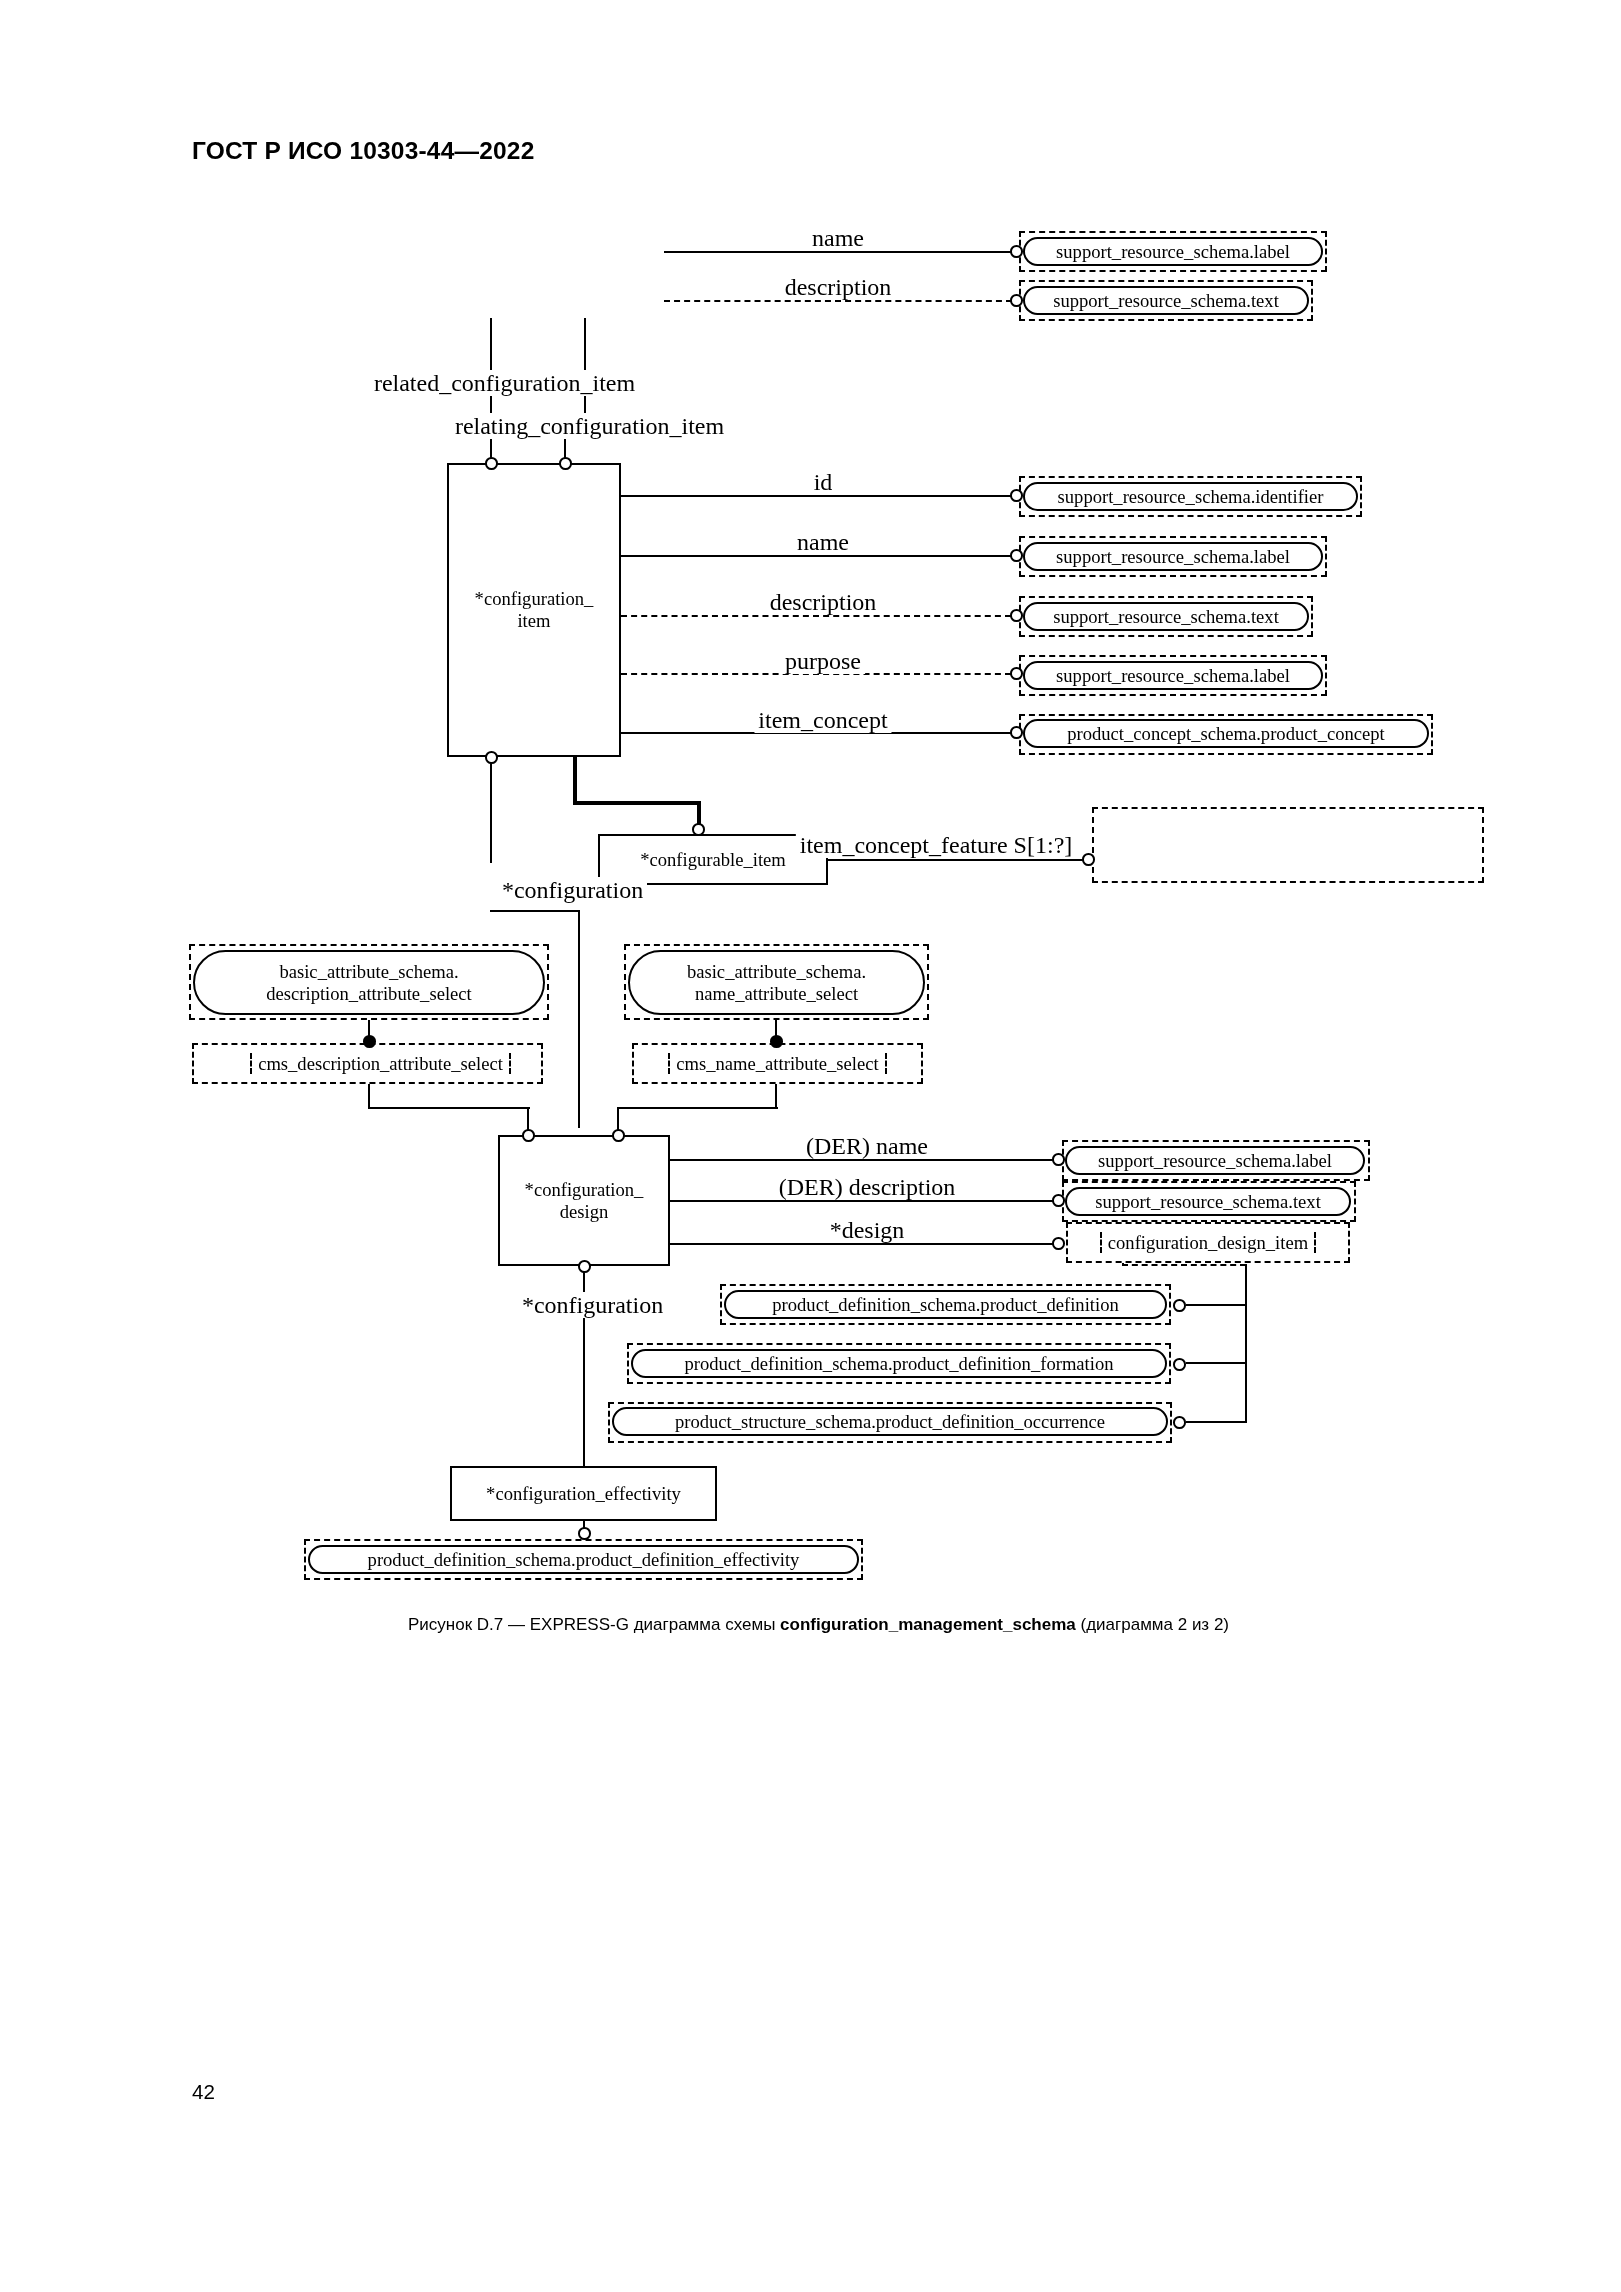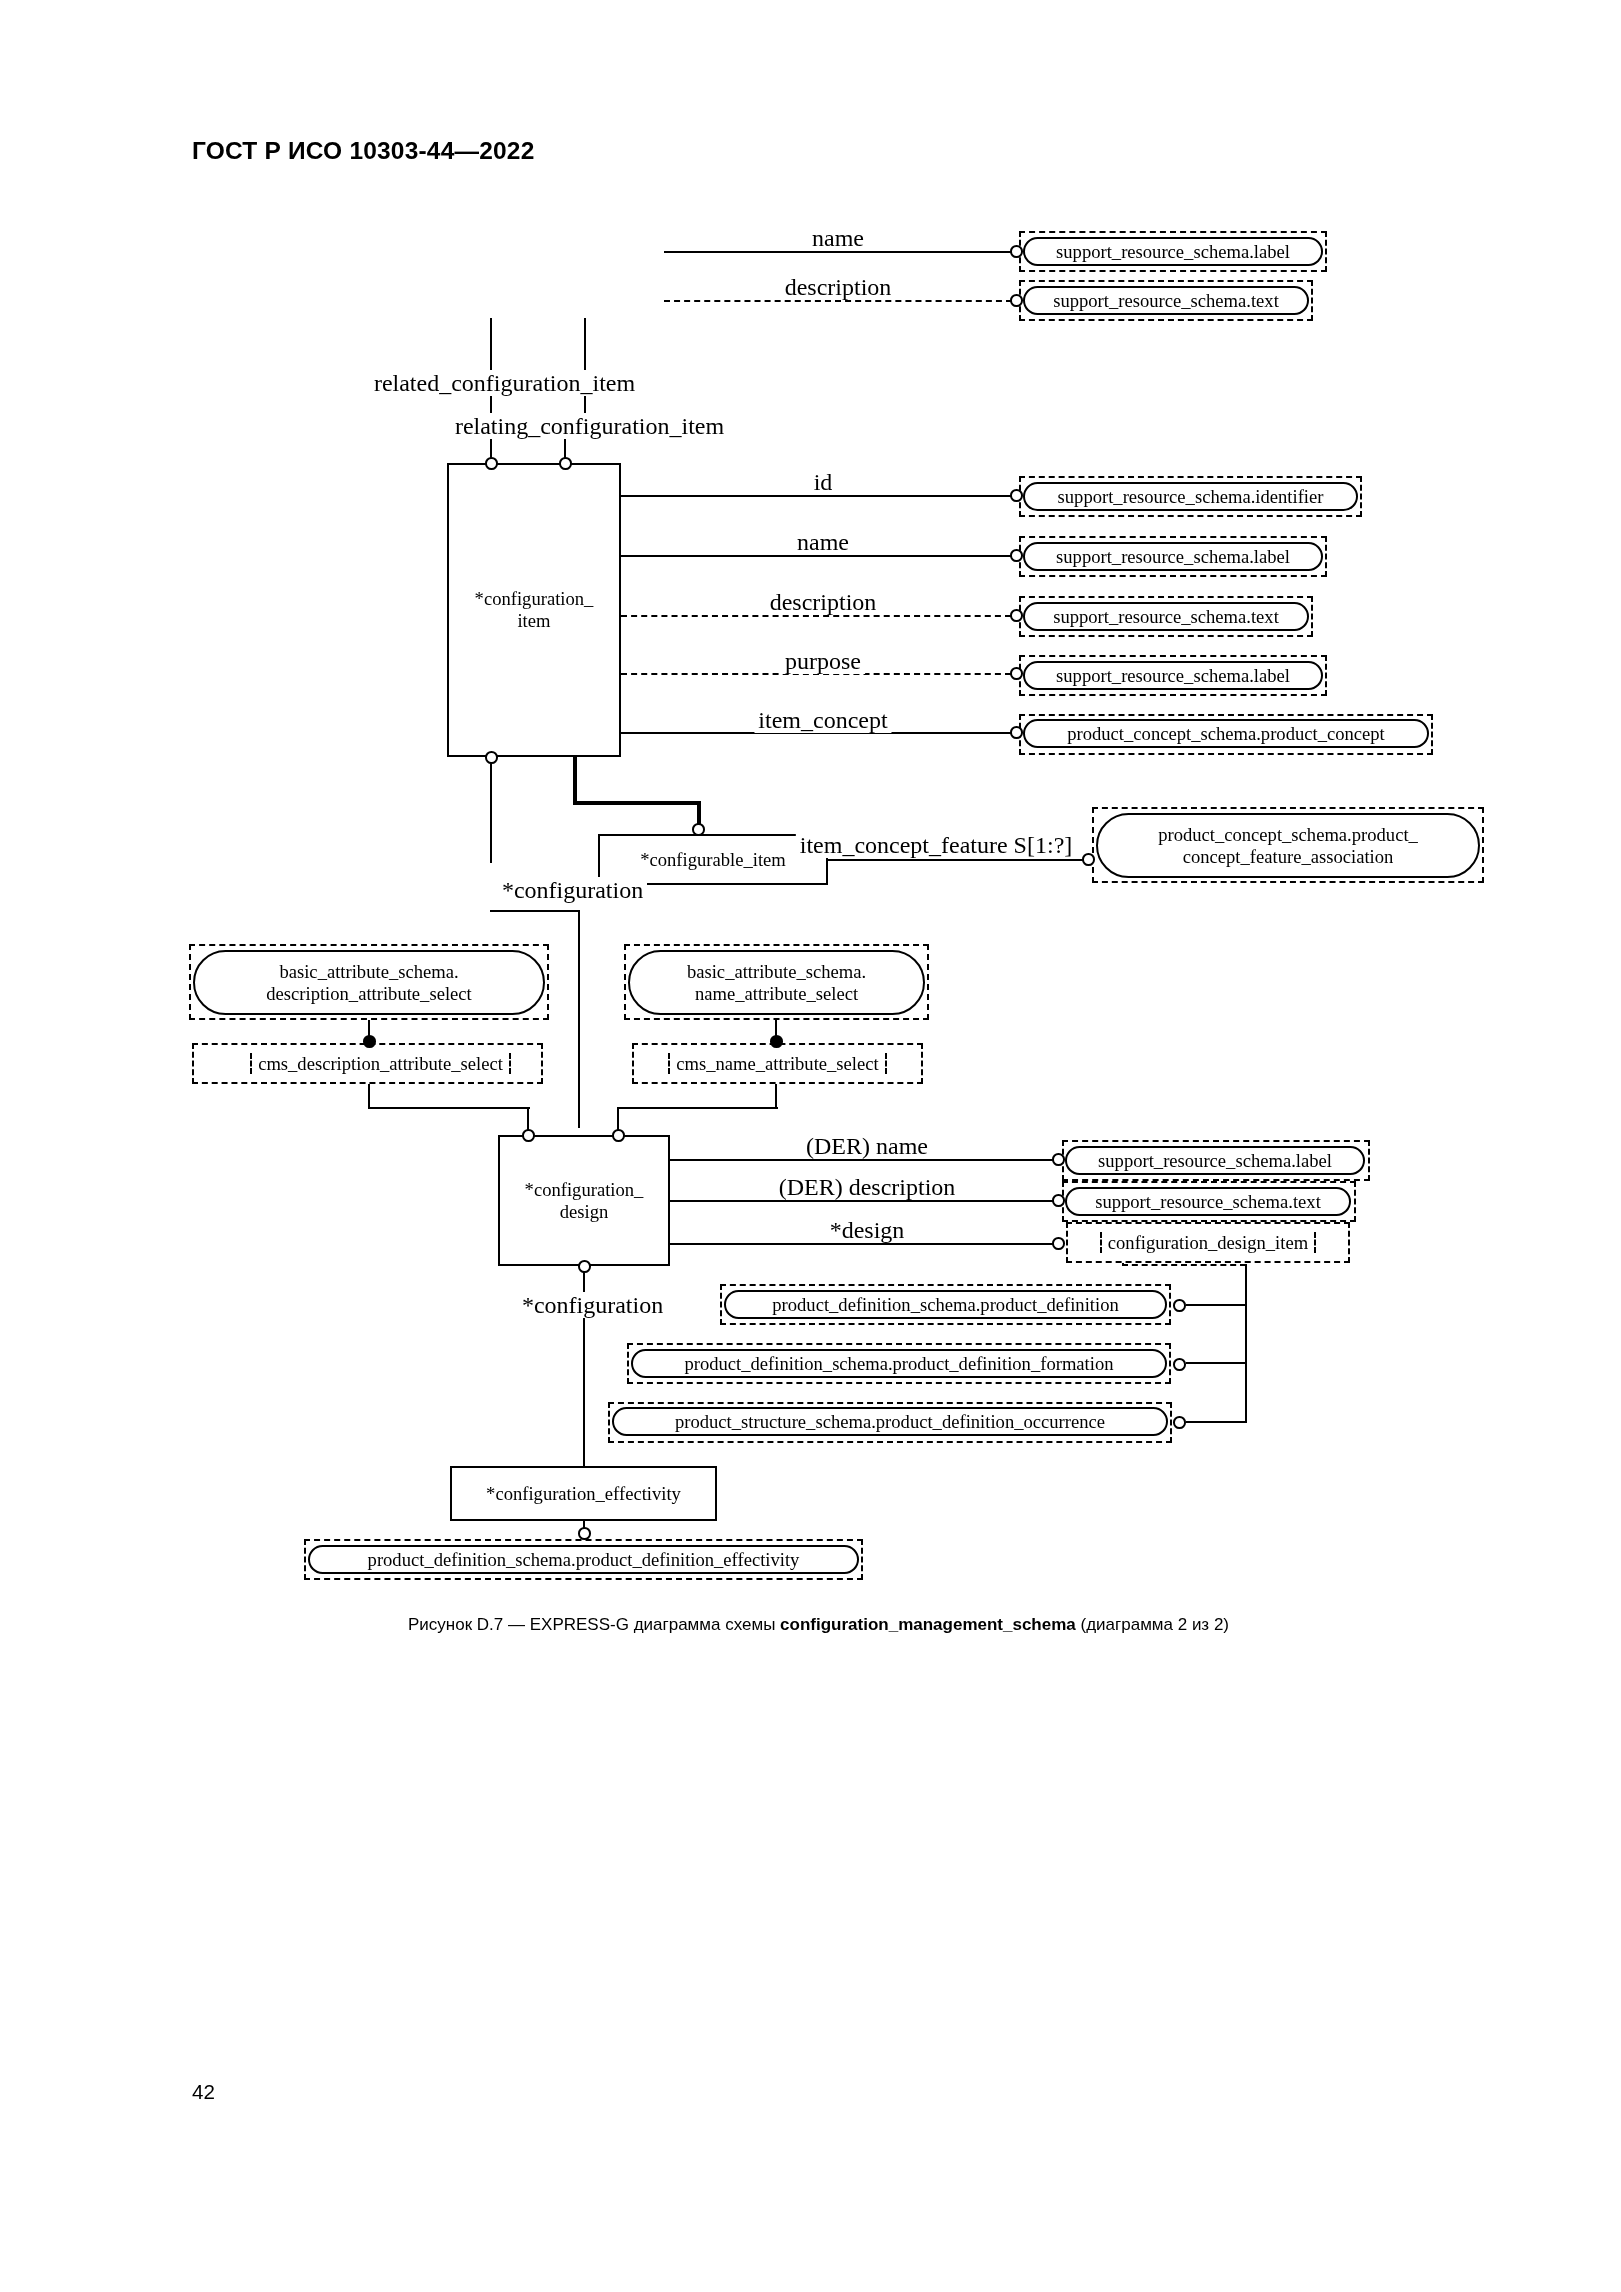--- a/index.html
+++ b/index.html
@@ -226,22 +226,20 @@
     <div class="ln lnh thick" style="left:573px; top:801px; width:127px; height:3.9px;"></div>
     <div class="ln lnv thick" style="left:697px; top:801px; width:3.9px; height:29px;"></div>
     <div class="circ" style="left:692px; top:823px;"></div>
 
     <div class="ent" style="left:598px; top:834px; width:230px; height:51px;">*configurable_item</div>
 
     <div class="ln lnh" style="left:794px; top:859px; width:291px;"></div>
     <div class="lbl c" style="left:936px; top:832px;">item_concept_feature S[1:?]</div>
     <div class="circ" style="left:1082px; top:853px;"></div>
     <div class="refout" style="left:1092px; top:807px; width:392px; height:76px;"></div>
-    <div class="refin" style="left:1096px; top:813px; width:384px; height:65px; white-space:pre;">product_concept_schema.product_
-concept_feature_association</div>
 
     <div class="circ" style="left:485px; top:751px;"></div>
     <div class="ln lnv" style="left:490px; top:763px; width:2px; height:100px;"></div>
     <div class="lbl" style="left:498px; top:877px;">*configuration</div>
     <div class="ln lnh" style="left:490px; top:910px; width:90px; height:2px;"></div>
     <div class="ln lnv" style="left:578px; top:910px; width:2px; height:218px;"></div>
 
     <div class="refout" style="left:189px; top:944px; width:360px; height:76px;"></div>
     <div class="refin" style="left:193px; top:950px; width:352px; height:65px; white-space:pre;">basic_attribute_schema.
 description_attribute_select</div>

